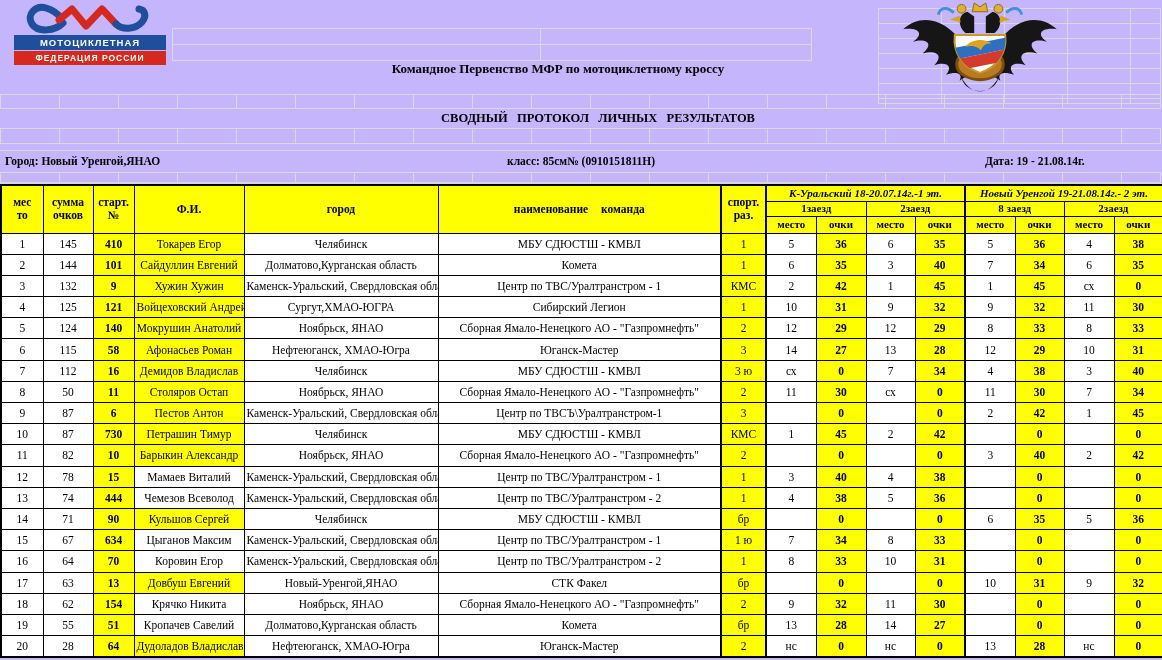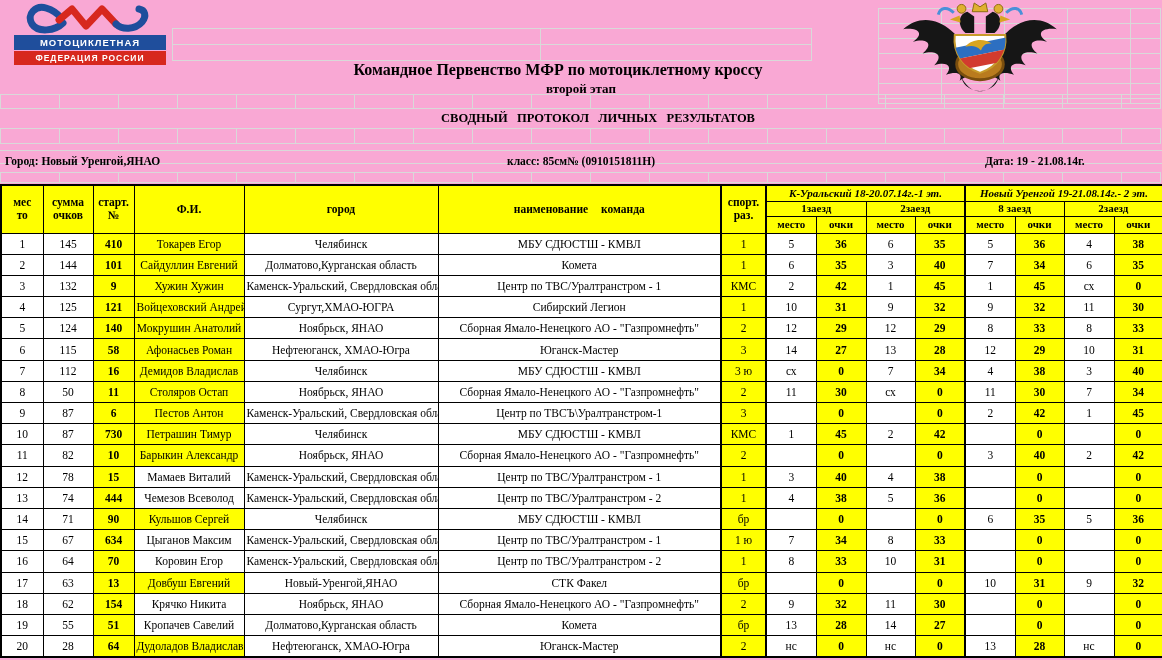--- a/index.html
+++ b/index.html
@@ -1,18 +1,18 @@
 <!DOCTYPE html>
 <html><head>
 <meta charset="utf-8">
 <style>
   * { box-sizing: border-box; }
   html,body { margin:0; padding:0; background:#fff; }
   body { width:1162px; height:660px; overflow:hidden; font-family:"Liberation Serif", serif; color:#000; }
-  .sheet { position:relative; width:1162px; height:660px; background:#f9a8d4; }
+  .sheet { position:relative; width:1162px; height:660px; background:#c4b5fd; }
 
   
   .gridband { position:absolute; background-image:
       linear-gradient(to right,#d9d9d9 1px,transparent 1px),
       linear-gradient(to bottom,#d9d9d9 1px,transparent 1px);
       border-right:1px solid #d9d9d9; border-bottom:1px solid #d9d9d9; }
   .gb-a { left:172px; top:28px; width:640px; height:33px; background-size:368px 16px; }
   .gb-eagle { left:878px; top:8px; width:283px; height:96px; background-size:63px 15px; }
   .gb-b { left:0; top:94px; width:1161px; height:15px; background-size:59px 15px; }
   .gb-c { left:0; top:128px; width:1161px; height:16px; background-size:59px 16px; }
@@ -21,25 +21,25 @@
   
   .logo { position:absolute; left:10px; top:3px; width:160px; height:60px; z-index:2; }
   .logo svg { display:block; margin:0 auto; }
   .logo-bar { width:152px; margin:0 auto; text-align:center; color:#fff; font-family:"Liberation Sans",sans-serif; font-weight:bold; letter-spacing:1px; }
   .logo-bar.blue { background:#1f4e9c; font-size:9.5px; padding:1px 0; border:1px solid #1f4e9c; }
   .logo-bar.red  { background:#d7281e; font-size:8.5px; padding:1px 0; border:1px solid #d7281e; margin-top:1px; }
 
   
   .eagle { position:absolute; left:895px; top:2px; width:170px; height:102px; z-index:2; }
 
-  .title1 { position:absolute; left:0; top:61px; width:1116px; text-align:center; font-weight:bold; font-size:16px; z-index:1; }
+  .title1 { position:absolute; left:0; top:61px; width:1116px; text-align:center; font-weight:bold; font-size:13px; z-index:1; }
   .title2 { position:absolute; left:0; top:81px; width:1162px; text-align:center; font-weight:bold; font-size:13px; z-index:1; }
   .title3 { position:absolute; left:17px; top:111px; width:1162px; text-align:center; font-weight:bold; font-size:12.5px; word-spacing:6px; z-index:1; }
 
-  .inforow { position:absolute; left:0; top:150px; width:1162px; height:14px; z-index:1;
+  .inforow { position:absolute; left:0; top:150px; width:1162px; height:34px; z-index:1;
              border-top:1px solid #d9d9d9; border-bottom:1px solid #d9d9d9; font-weight:bold; font-size:11.5px; }
   .inforow .city { position:absolute; left:5px; top:4px; }
   .inforow .klass { position:absolute; left:507px; top:4px; }
   .inforow .date { position:absolute; left:985px; top:4px; }
 
   
   table.results { position:absolute; left:0; top:184px; width:1162px; table-layout:fixed;
                   border-collapse:collapse; border:2px solid #000; z-index:3; background:#fff; }
   .results th, .results td { border:1px solid #000; overflow:hidden; text-align:center; vertical-align:middle; padding:0 2px; }
   .results thead th { background:#ffff00; font-weight:bold; white-space:pre-line; line-height:1.15; }
@@ -102,21 +102,20 @@
         <g clip-path="url(#shc)">
           <path d="M55,48 L115,36 L115,48 L55,60 Z" fill="#2d6fc1"></path>
           <path d="M55,60 L115,48 L115,60 L55,72 Z" fill="#d23b2e"></path>
           <path d="M70,46 C76,38 90,37 97,43 C91,42 88,45 86,50 C81,44 75,45 70,46 Z" fill="#d9a520"></path>
         </g>
       </g>
     </svg>
   </div>
 
   <div class="title1">Командное Первенство МФР по мотоциклетному кроссу</div>
-  <div class="title2">второй этап</div>
   <div class="title3">СВОДНЫЙ ПРОТОКОЛ ЛИЧНЫХ РЕЗУЛЬТАТОВ</div>
 
   <div class="inforow">
     <span class="city">Город: Новый Уренгой,ЯНАО</span>
     <span class="klass">класс: 85см№ (0910151811Н)</span>
     <span class="date">Дата: 19 - 21.08.14г.</span>
   </div>
 
   <table class="results">
     <colgroup>

